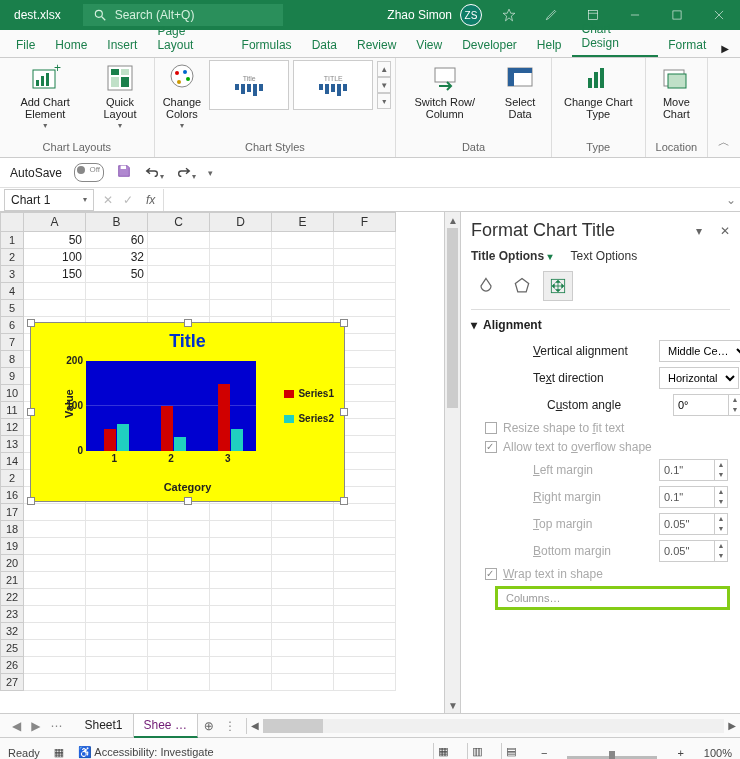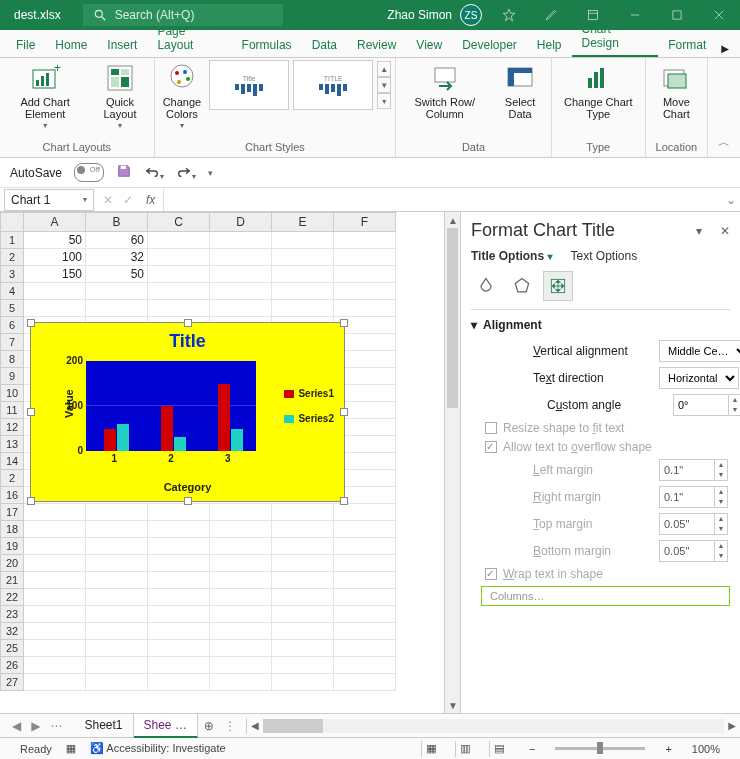--- a/index.html
+++ b/index.html
@@ -97,34 +97,34 @@
   .pane .prow { display: flex; align-items: center; margin: 5px 0 5px 14px; font-size: 12px; gap: 6px; }
   .pane .prow label { flex: 0 0 120px; margin-left: 48px; }
   .pane .prow.dis { color: #aaa; }
   .pane select, .pane input[type=text] { flex: 1; height: 22px; border: 1px solid #ccc; font-size: 11px; padding: 0 4px; background: #fff; }
   .pane .spin { display: flex; align-items: stretch; }
   .pane .spin input { width: 56px; }
   .pane .spin .sbtns { display: flex; flex-direction: column; border: 1px solid #ccc; border-left: none; }
   .pane .spin .sbtns div { height: 10px; width: 12px; font-size: 7px; text-align: center; line-height: 10px; color: #666; }
   .pane .chk { width: 12px; height: 12px; border: 1px solid #aaa; display: inline-block; }
   .pane .chk.on::after { content: "✓"; font-size: 10px; color: #888; position: relative; top: -3px; left: 0px; }
-  .pane .colbtn { border: 1px solid #84cc16; padding: 3px 8px; font-size: 11px; color: #999; align-self: flex-start; margin-left: 10px; }
+  .pane .colbtn { border: 3px solid #84cc16; padding: 3px 8px; font-size: 11px; color: #999; align-self: flex-start; margin-left: 24px; }
   .pane .under { text-decoration: underline; }
 
   .sheetbar { height: 24px; border-top: 1px solid #ccc; display: flex; align-items: center; background: #fafafa; font-size: 12px; }
   .sheetbar .nav { display: flex; gap: 10px; padding: 0 12px; color: #888; }
   .sheetbar .stabs { display: flex; }
   .sheetbar .stab { padding: 4px 10px; border-right: 1px solid #ccc; }
   .sheetbar .stab.active { background: #fff; border-bottom: 2px solid #1a7f4b; color: #701a75; }
   .sheetbar .addsh { width: 22px; text-align: center; color: #666; }
   .sheetbar .hscroll { flex: 1; display: flex; align-items: center; border-left: 1px solid #ccc; margin-left: 6px; }
   .sheetbar .hscroll .track { flex: 1; height: 14px; background: #f0f0f0; position: relative; }
   .sheetbar .hscroll .thumb { position: absolute; left: 0; width: 60px; top: 0; bottom: 0; background: #ccc; }
 
-  .status { height: 22px; border-top: 1px solid #ccc; display: flex; align-items: center; padding: 0 20px; font-size: 11px; background: #fafafa; gap: 14px; color: #444; }
+  .status { height: 22px; border-top: 1px solid #ccc; display: flex; align-items: flex-end; padding: 0 8px; font-size: 11px; background: #fafafa; gap: 14px; color: #444; }
   .status .spacer { flex: 1; }
   .status .viewbtn { width: 20px; height: 16px; border-left: 1px solid #ccc; display: flex; align-items: center; justify-content: center; }
   .status .slider { width: 90px; height: 3px; background: #bbb; position: relative; }
   .status .slider::after { content: ""; width: 6px; height: 12px; background: #888; position: absolute; left: 42px; top: -5px; }
 </style>
 </head>
 <body>
 
 <div class="titlebar">
   <div class="fname">dest.xlsx</div>

